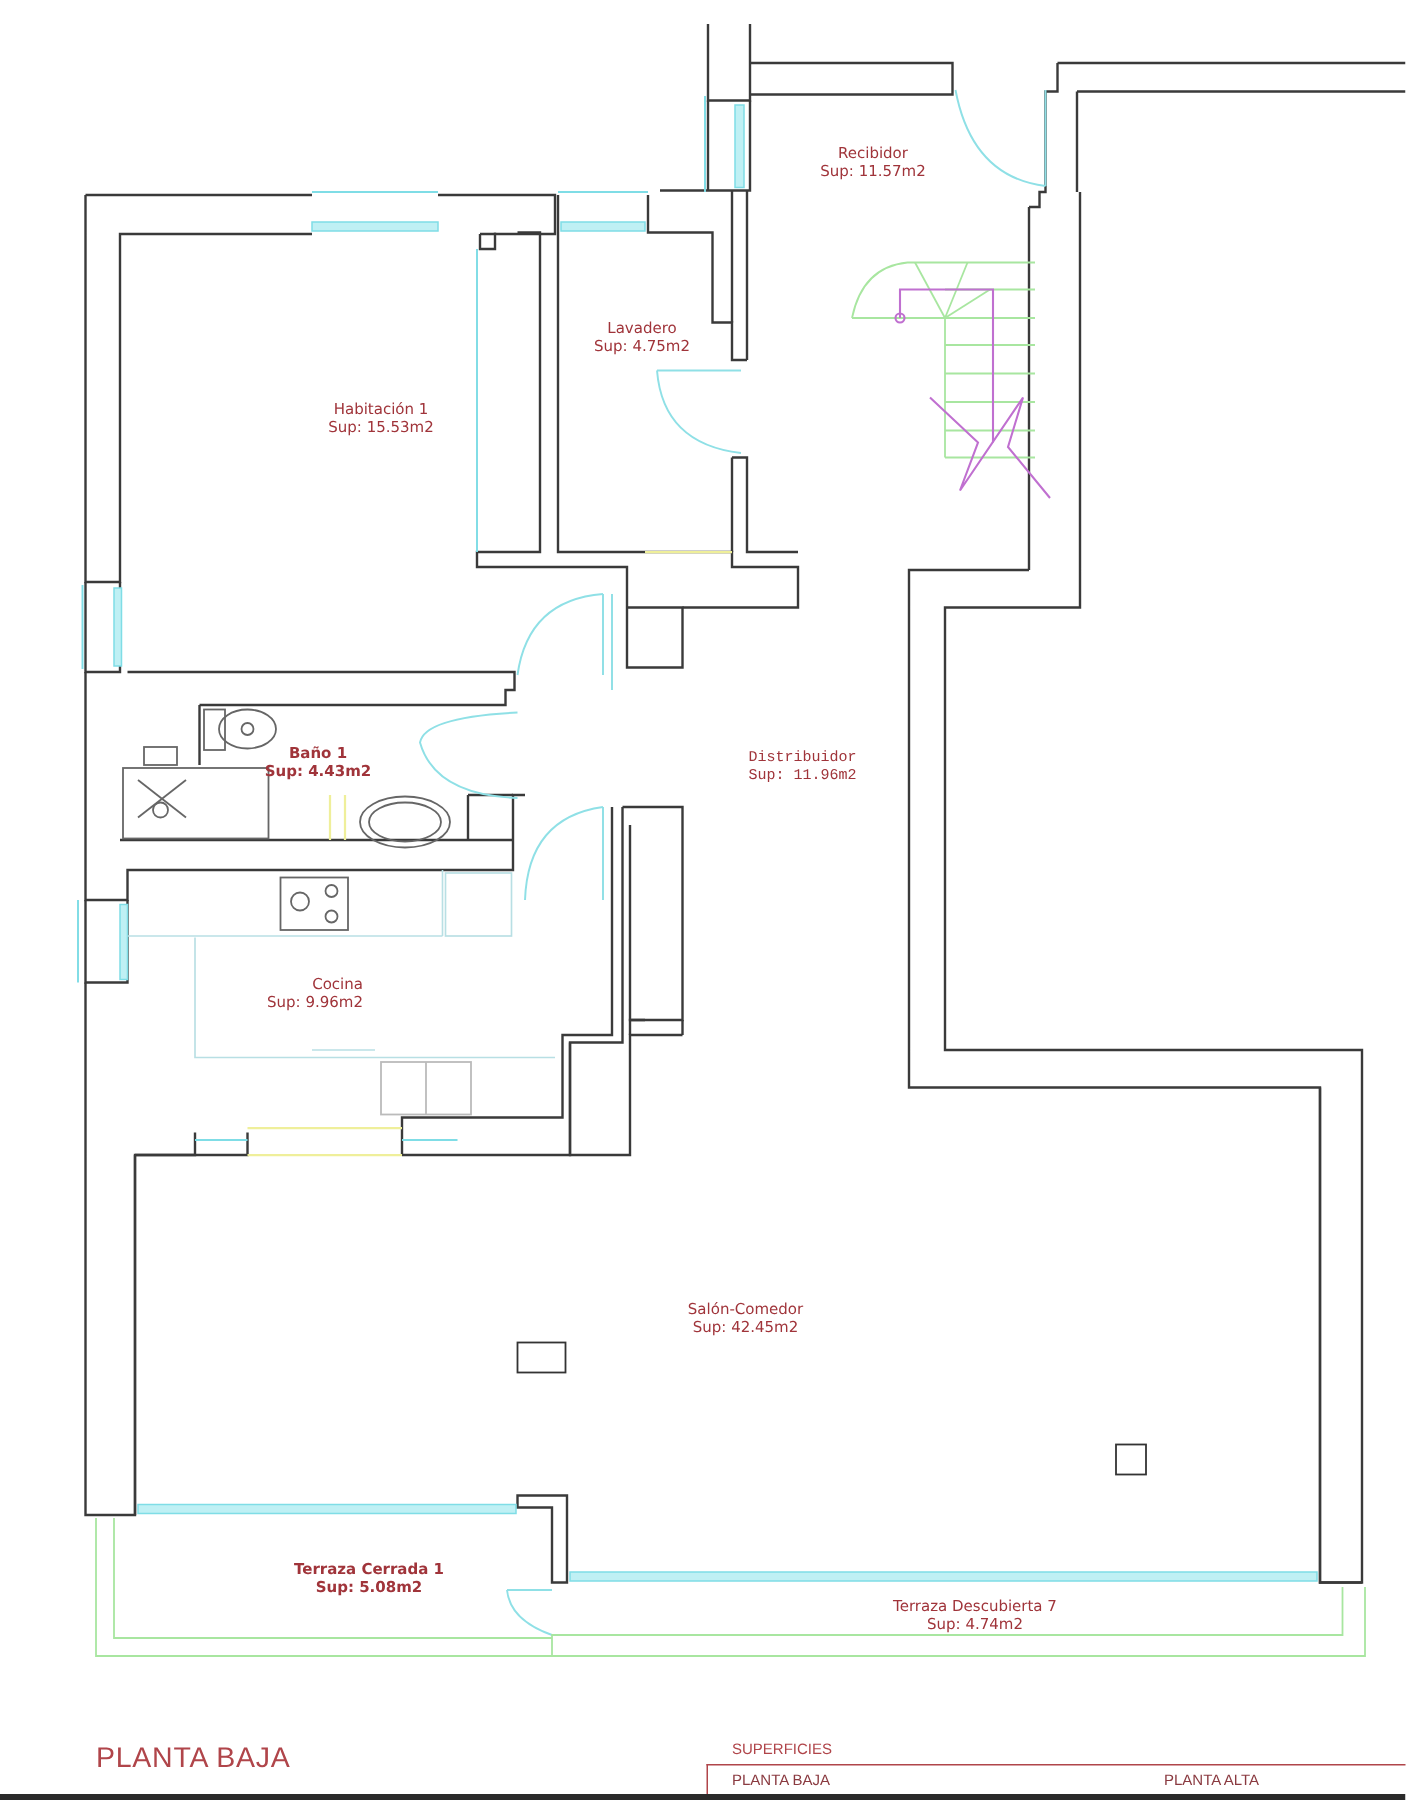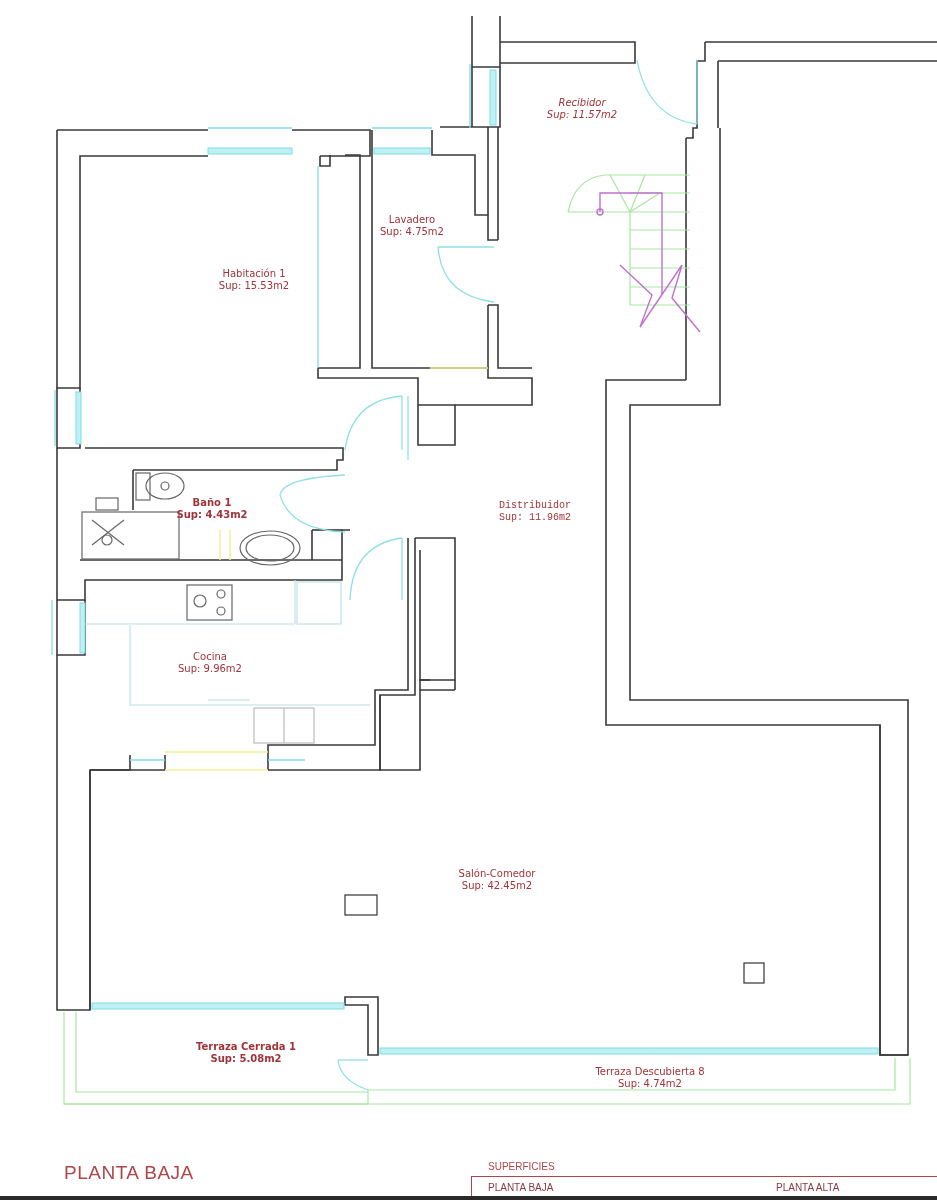--- a/index.html
+++ b/index.html
@@ -159,54 +159,54 @@
     <line class="door" x1="338" y1="1060" x2="368" y2="1060"></line>
   </g>
   <g>
     <path class="grn" d="M64 1012 V1104 H368 V1090 H895 V1058"></path>
     <path class="grn" d="M76 1012 V1092 H368"></path>
     <path class="grn" d="M64 1104 H368 V1104"></path>
     <path class="grn" d="M368 1104 H910 V1058"></path>
   </g>
 </svg>
 
-<div class="room-text" style="left:582px; top:97px;font-style:italic;">
+<div class="room-text" style="left:582px; top:97px;">
   <div>Recibidor</div>
   <div>Sup: 11.57m2</div>
 </div>
-<div class="room-text" style="left:412px; top:214px;">
+<div class="room-text" style="left:428px; top:214px;">
   <div>Lavadero</div>
   <div>Sup: 4.75m2</div>
 </div>
 <div class="room-text" style="left:210px; top:268px;margin-left:44px;">
   <div>Habitación 1</div>
   <div>Sup: 15.53m2</div>
 </div>
 <div class="room-text" style="left:212px; top:497px;font-weight:bold;">
   <div>Baño 1</div>
   <div>Sup: 4.43m2</div>
 </div>
 <div class="room-text" style="left:535px; top:500px;font-family:Liberation Mono, monospace;">
   <div>Distribuidor</div>
   <div>Sup: 11.96m2</div>
 </div>
-<div class="room-text" style="left:210px; top:651px;">
+<div class="room-text" style="left:210px; top:651px;text-align:right;">
   <div>Cocina</div>
   <div>Sup: 9.96m2</div>
 </div>
 <div class="room-text" style="left:497px; top:868px;">
   <div>Salón-Comedor</div>
   <div>Sup: 42.45m2</div>
 </div>
 <div class="room-text" style="left:246px; top:1041px;font-weight:bold;">
   <div>Terraza Cerrada 1</div>
   <div>Sup: 5.08m2</div>
 </div>
 <div class="room-text" style="left:650px; top:1066px;">
-  <div>Terraza Descubierta 8</div>
+  <div>Terraza Descubierta 7</div>
   <div>Sup: 4.74m2</div>
 </div>
 
 <div class="footer-title">PLANTA BAJA</div>
 <div class="sup-title">SUPERFICIES</div>
 <div class="sup-table">
   <span class="sup-col" style="left:16px;">PLANTA BAJA</span>
   <span class="sup-col" style="left:304px;">PLANTA ALTA</span>
 </div>
 <div class="bottom-bar"></div>

